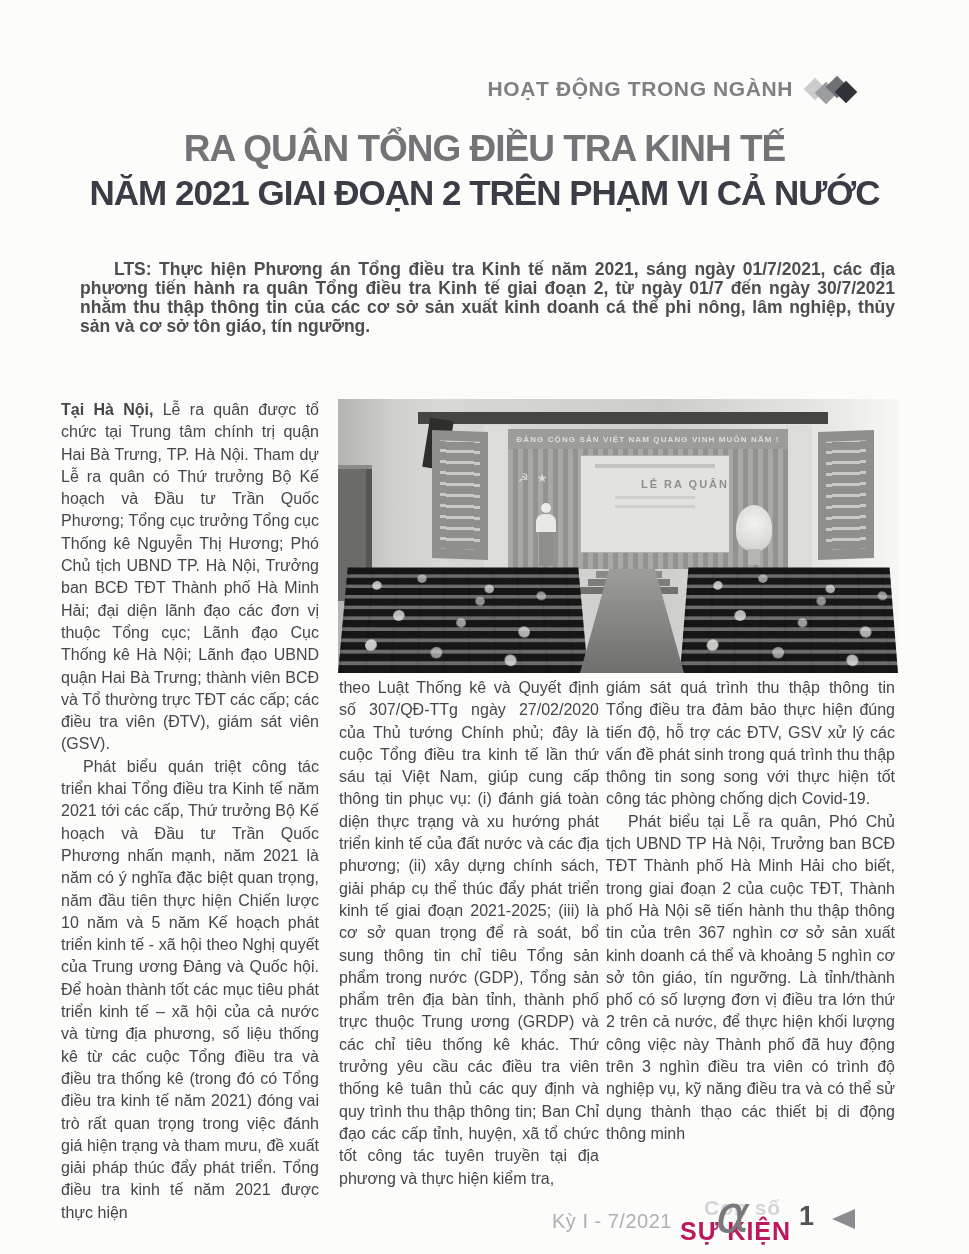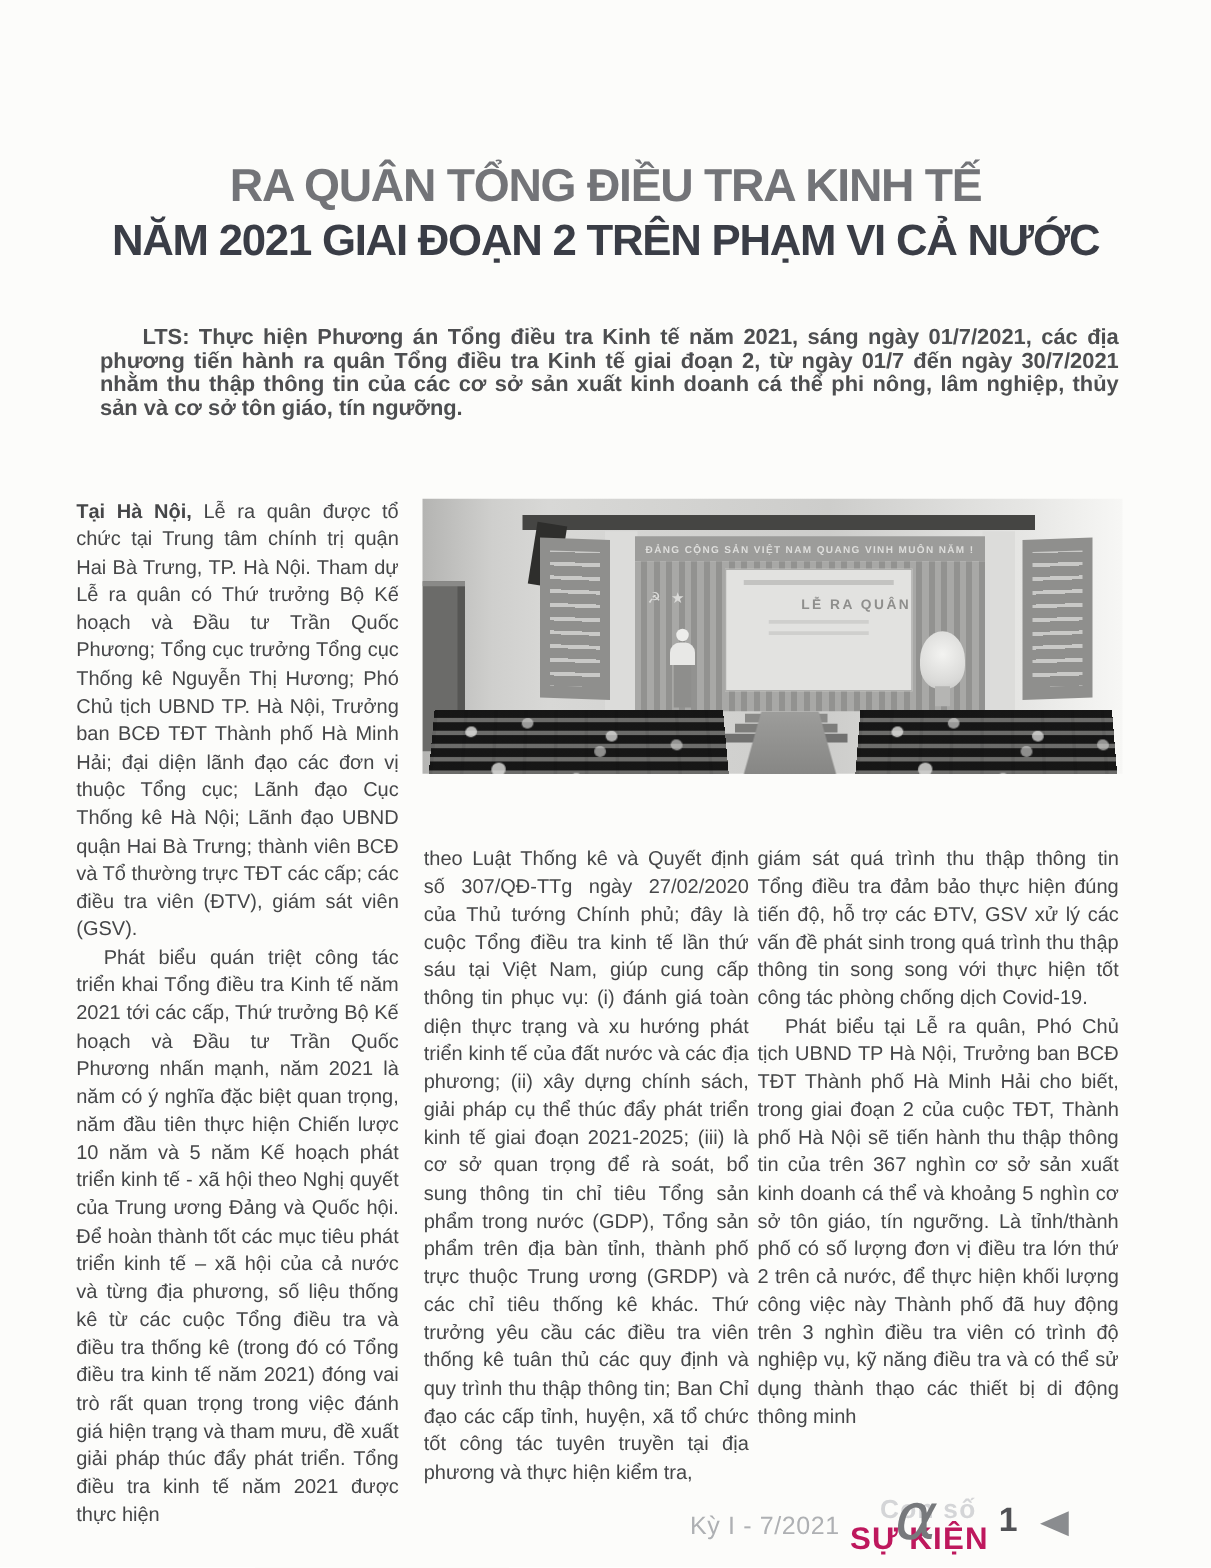--- a/index.html
+++ b/index.html
@@ -28,21 +28,21 @@
 
   
   .col{position:absolute;font-size:16px;line-height:22.3px;text-align:justify;overflow:hidden;}
   .col p{margin:0;}
   .col p.indent{text-indent:22px;}
   .col1{left:61px;top:399px;width:258px;height:824px;}
   .col2{left:339px;top:677px;width:260px;height:548px;}
   .col3{left:606px;top:677px;width:289px;height:548px;}
 
   
-  .photo{position:absolute;left:338px;top:399px;width:560px;height:220px;overflow:hidden;
+  .photo{position:absolute;left:338px;top:399px;width:560px;height:274px;overflow:hidden;
          background:linear-gradient(90deg,#b4b4b2 0%,#cfcfcd 10%,#d8d8d6 18%,#cdcdcb 58%,#e6e6e4 86%,#f7f7f5 100%);}
   .ph-truss{position:absolute;left:80px;right:70px;top:13px;height:12px;background:#454543;}
   .ph-speaker{position:absolute;left:88px;top:20px;width:24px;height:50px;background:#2e2e2c;transform:rotate(9deg);}
   .ph-door{position:absolute;left:0;top:66px;width:34px;height:132px;background:#6b6b69;
            border-top:4px solid #8a8a88;box-shadow:inset -6px 0 0 #565654;}
   .ph-banner{position:absolute;left:170px;right:110px;top:30px;height:20px;background:#9c9c9a;
              display:flex;align-items:center;justify-content:center;}
   .ph-banner span{font-size:8px;font-weight:bold;letter-spacing:1.1px;color:#dededc;white-space:nowrap;}
   .ph-curtain{position:absolute;left:170px;right:110px;top:50px;height:120px;
              background:repeating-linear-gradient(90deg,#a8a8a6 0 5px,#929290 5px 10px);}
@@ -93,20 +93,29 @@
               color:#77797c;font-family:"DejaVu Sans",sans-serif;}
   .footer-page{position:absolute;left:799px;top:1201px;font-size:27px;font-weight:bold;color:#515256;}
   .footer-arrow{position:absolute;left:832px;top:1209px;width:0;height:0;
       border-top:10px solid transparent;border-bottom:10px solid transparent;border-right:23px solid #8a8c8f;}
 </style>
 </head>
 <body>
 
 <div class="page">
 
+  <div class="kicker">
+    <span class="kicker-label">HOẠT ĐỘNG TRONG NGÀNH</span>
+    <span class="kicker-icon">
+      <i class="d1"></i>
+        <i class="d2"></i>
+        <i class="d3"></i>
+        <i class="d4"></i>
+    </span>
+  </div>
 
   <h1 class="title1">RA QUÂN TỔNG ĐIỀU TRA KINH TẾ</h1>
   <h1 class="title2">NĂM 2021 GIAI ĐOẠN 2 TRÊN PHẠM VI CẢ NƯỚC</h1>
 
   <p class="lede">LTS: Thực hiện Phương án Tổng điều tra Kinh tế năm 2021, sáng ngày 01/7/2021, các địa phương tiến hành ra quân Tổng điều tra Kinh tế giai đoạn 2, từ ngày 01/7 đến ngày 30/7/2021 nhằm thu thập thông tin của các cơ sở sản xuất kinh doanh cá thể phi nông, lâm nghiệp, thủy sản và cơ sở tôn giáo, tín ngưỡng.</p>
 
   <div class="photo">
     <div class="ph-truss"></div>
     <div class="ph-speaker"></div>
     <div class="ph-door"></div>

